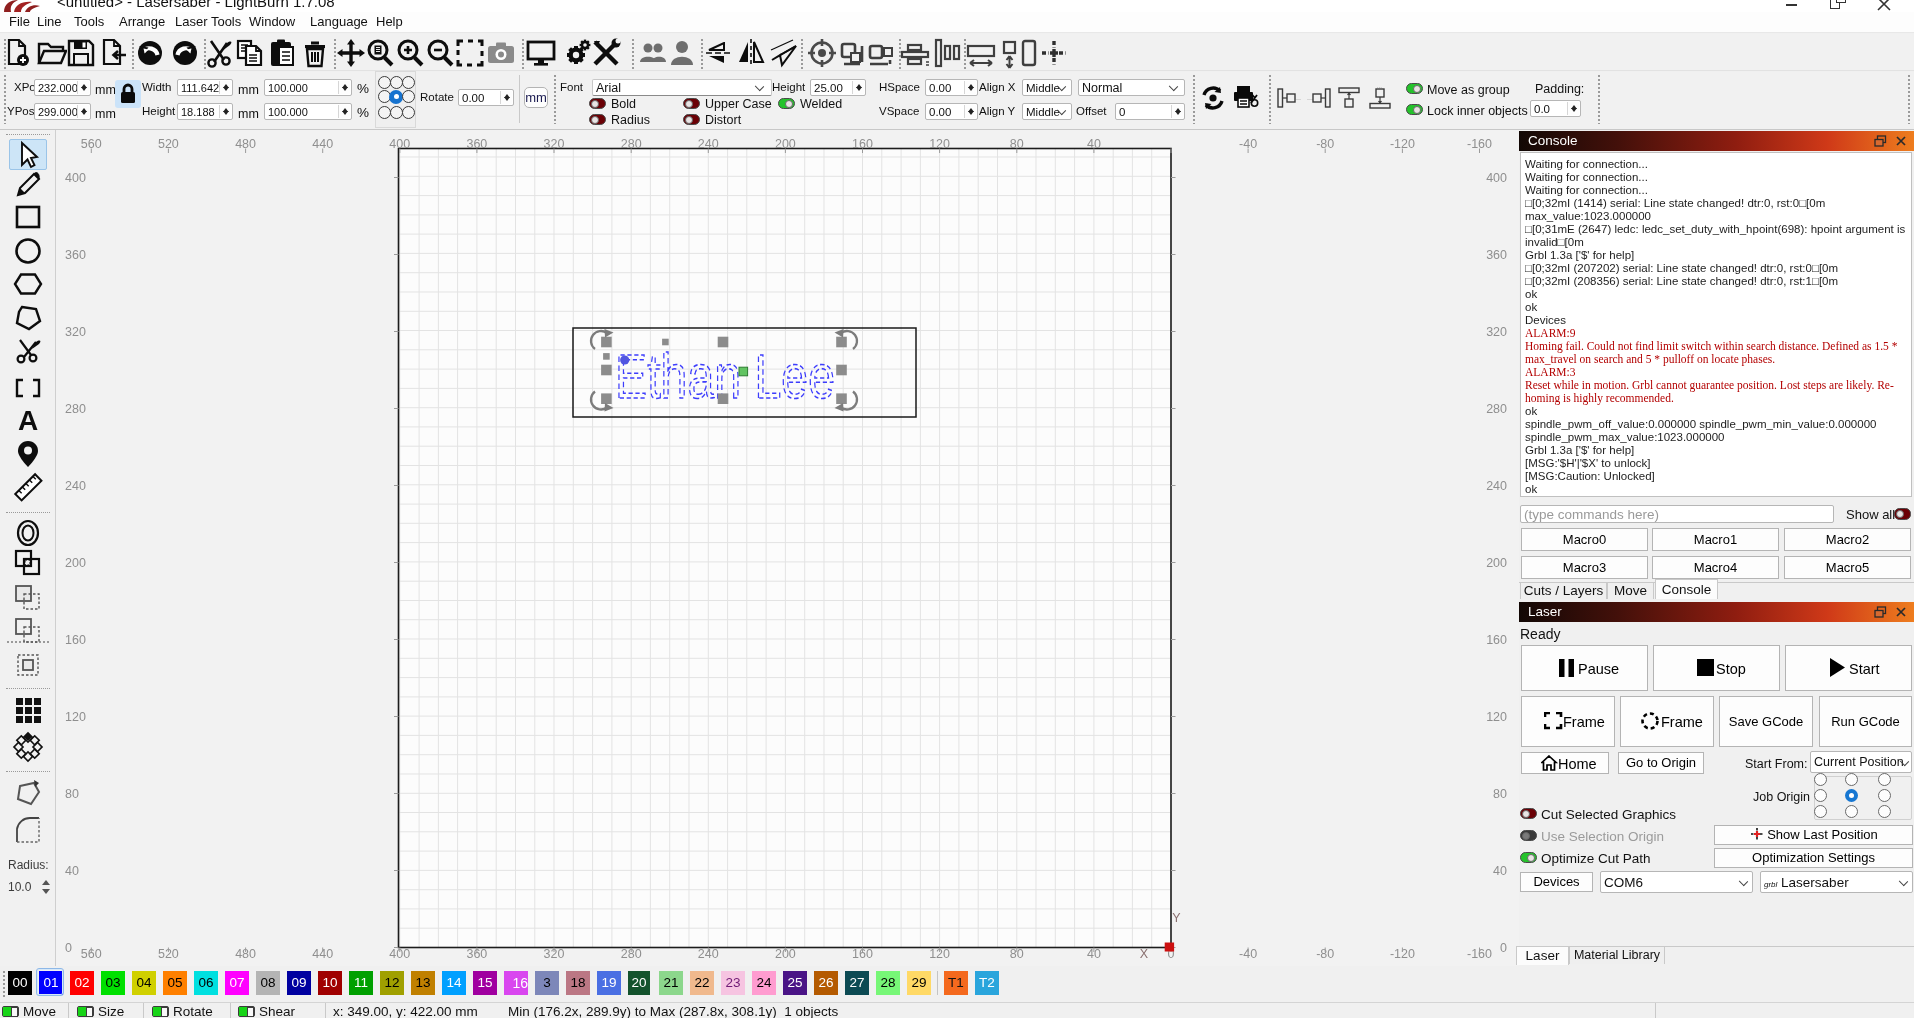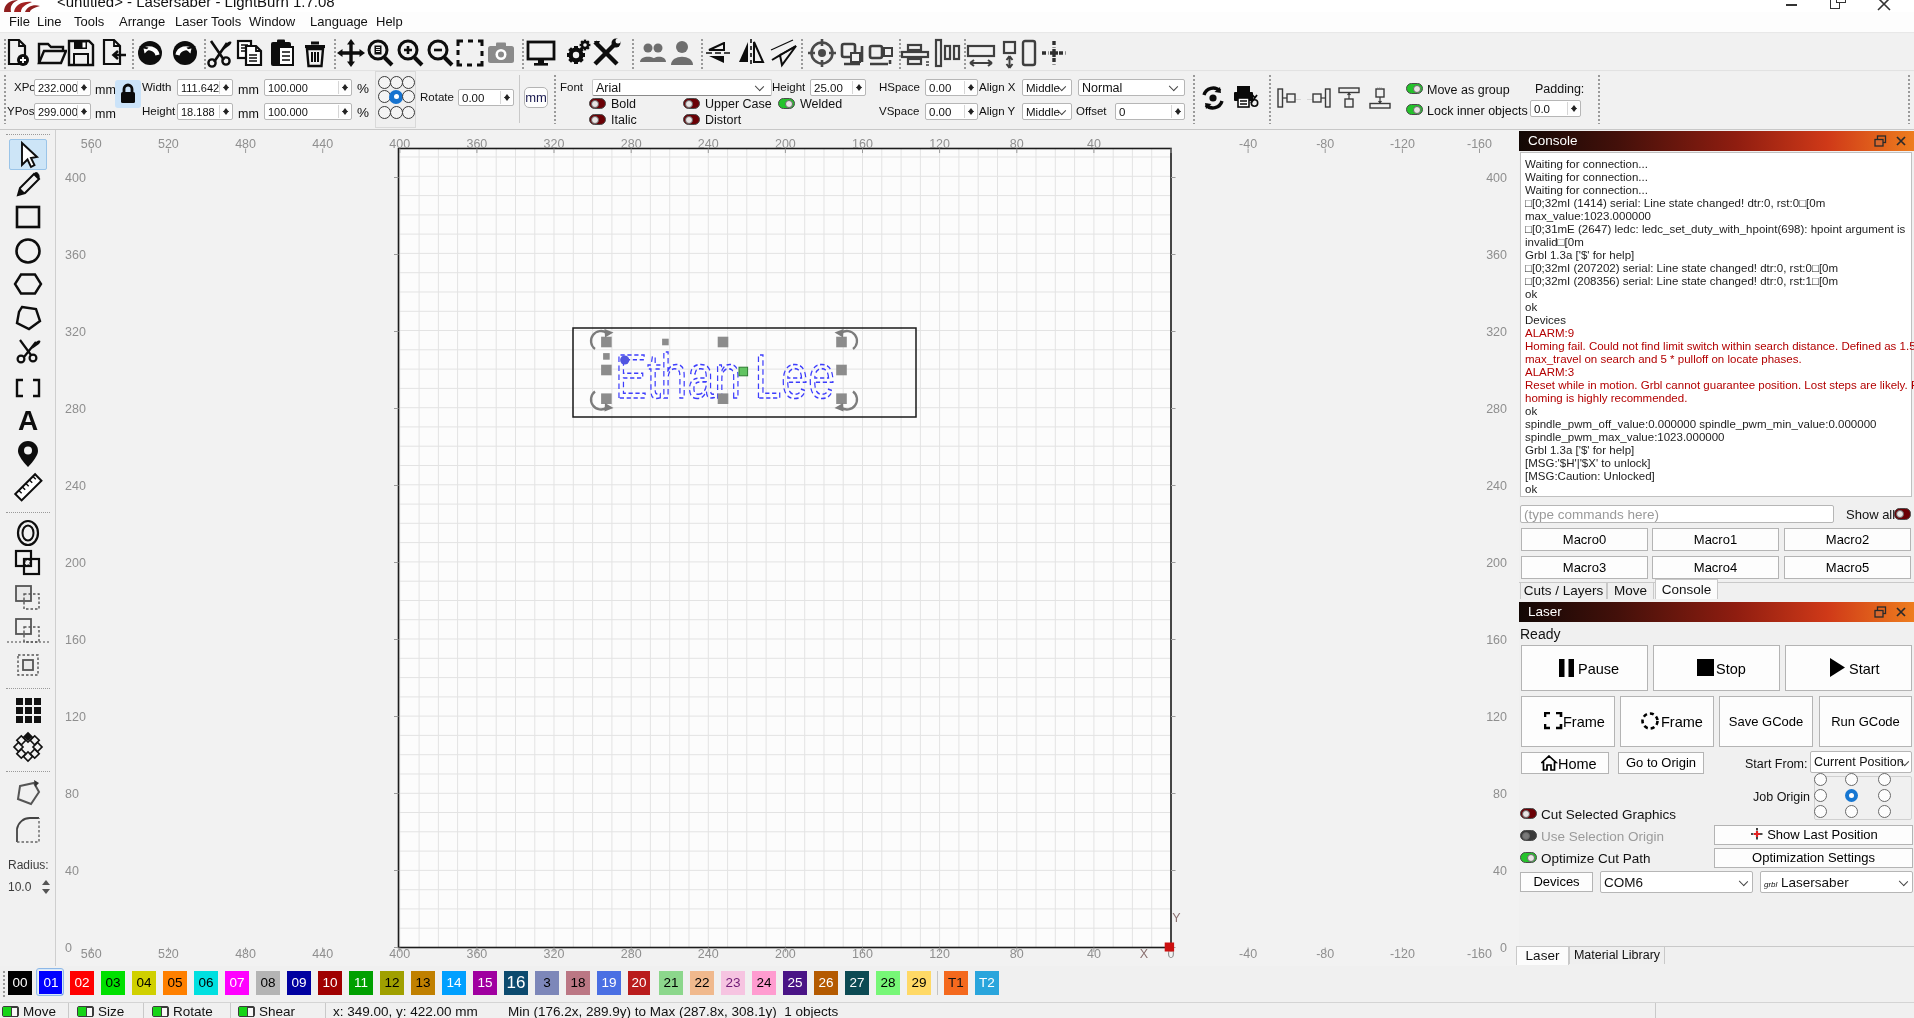--- a/index.html
+++ b/index.html
@@ -21,21 +21,21 @@
 .tg-red{background:#6b0005;}
 .tg-gray{background:#3a3a3a;}
 .toggle .knob{position:absolute;top:1px;width:8px;height:7.5px;border-radius:4px;background:#e9e4e4;border:0.5px solid #666;}
 .knob.l{left:1px;} .knob.r{right:1px;}
 .btn{position:absolute;background:#fdfdfd;border:1px solid #b4b4b4;border-radius:0;color:#000;text-align:center;}
 .vsep{position:absolute;border-left:1px solid #c9c9c9;}
 .dotsep{position:absolute;width:4px;background-image:radial-gradient(circle,#9a9a9a 0.8px,transparent 1px);background-size:4px 4px;}
 .panel-title{position:absolute;left:0;width:100%;height:20px;background:linear-gradient(90deg,#120805 0%,#43100a 25%,#8f1d10 55%,#cf3918 78%,#ee7d1e 100%);color:#fff;font-size:13.5px;}
 .panel-title span{position:absolute;left:9px;top:2px;}
 .contxt{font-size:11.5px;line-height:13px;color:#1c1c1c;white-space:nowrap;}
-.red{color:#b30000;}
+.red{color:#b30000;font-family:Liberation Serif, serif;}
 .tab{position:absolute;background:#efefef;border:1px solid #c9c9c9;border-bottom:none;color:#111;text-align:center;font-size:13.5px;}
 .tab.active{background:#fcfcfc;}
 </style></head><body>
 
 <div class="abs" id="titlebar"></div>
 <svg class="abs" style="left:2px;top:0" width="44" height="12" viewBox="0 0 44 12">
     <path d="M2 12 C2 4 8 0 16 0 C10 3 8 6 9 12 Z" fill="#8f1f1f"></path>
     <path d="M12 12 C13 5 20 1 30 2 C22 5 19 8 19 12 Z" fill="#a32222"></path>
     <path d="M23 12 C25 7 31 4 38 6 C31 8 28 10 28 12 Z" fill="#8f1f1f"></path>
   </svg>
@@ -329,21 +329,21 @@
     <span class="v" style="font-size:11.5px">25.00</span>
     <span class="spin"></span>
   </div>
 <div class="toggle tg-red" style="left:589px;top:98px">
     <span class="knob l"></span>
   </div>
 <span class="lbl" style="left:611px;top:97px;color:#111">Bold</span>
 <div class="toggle tg-red" style="left:589px;top:114px">
     <span class="knob l"></span>
   </div>
-<span class="lbl" style="left:611px;top:113px;color:#111">Italic</span>
+<span class="lbl" style="left:611px;top:113px;color:#111">Radius</span>
 <div class="toggle tg-red" style="left:683px;top:98px">
     <span class="knob l"></span>
   </div>
 <span class="lbl" style="left:705px;top:97px;color:#111">Upper Case</span>
 <div class="toggle tg-red" style="left:683px;top:114px">
     <span class="knob l"></span>
   </div>
 <span class="lbl" style="left:705px;top:113px;color:#111">Distort</span>
 <div class="toggle tg-green" style="left:778px;top:98px">
     <span class="knob r"></span>
@@ -965,25 +965,25 @@
 <div class="abs" style="left:194px;top:971px;width:24px;height:24px;background:#00e0e0;color:#000;font-size:13.5px;text-align:center;line-height:24px">06</div>
 <div class="abs" style="left:225px;top:971px;width:24px;height:24px;background:#ff00ff;color:#fff;font-size:13.5px;text-align:center;line-height:24px">07</div>
 <div class="abs" style="left:256px;top:971px;width:24px;height:24px;background:#b4b4b4;color:#000;font-size:13.5px;text-align:center;line-height:24px">08</div>
 <div class="abs" style="left:287px;top:971px;width:24px;height:24px;background:#0000a0;color:#fff;font-size:13.5px;text-align:center;line-height:24px">09</div>
 <div class="abs" style="left:318px;top:971px;width:24px;height:24px;background:#a00000;color:#fff;font-size:13.5px;text-align:center;line-height:24px">10</div>
 <div class="abs" style="left:349px;top:971px;width:24px;height:24px;background:#00a000;color:#fff;font-size:13.5px;text-align:center;line-height:24px">11</div>
 <div class="abs" style="left:380px;top:971px;width:24px;height:24px;background:#a0a000;color:#000;font-size:13.5px;text-align:center;line-height:24px">12</div>
 <div class="abs" style="left:411px;top:971px;width:24px;height:24px;background:#c08000;color:#000;font-size:13.5px;text-align:center;line-height:24px">13</div>
 <div class="abs" style="left:442px;top:971px;width:24px;height:24px;background:#00a0ff;color:#fff;font-size:13.5px;text-align:center;line-height:24px">14</div>
 <div class="abs" style="left:473px;top:971px;width:24px;height:24px;background:#a000a0;color:#fff;font-size:13.5px;text-align:center;line-height:24px">15</div>
-<div class="abs" style="left:504px;top:971px;width:24px;height:24px;background:#0c4a6e;color:#fff;font-size:17px;text-align:center;line-height:24px">16</div>
+<div class="abs" style="left:504px;top:971px;width:24px;height:24px;background:#d946ef;color:#fff;font-size:14px;text-align:right;line-height:24px">16</div>
 <div class="abs" style="left:535px;top:971px;width:24px;height:24px;background:#7d87b9;color:#000;font-size:13.5px;text-align:center;line-height:24px">3</div>
 <div class="abs" style="left:566px;top:971px;width:24px;height:24px;background:#bb7784;color:#000;font-size:13.5px;text-align:center;line-height:24px">18</div>
 <div class="abs" style="left:597px;top:971px;width:24px;height:24px;background:#4a6fe3;color:#fff;font-size:13.5px;text-align:center;line-height:24px">19</div>
-<div class="abs" style="left:628px;top:971px;width:22px;height:24px;background:#b91c1c;color:#fff;font-size:13.5px;text-align:center;line-height:24px">20</div>
+<div class="abs" style="left:628px;top:971px;width:22px;height:24px;background:#14532d;color:#fff;font-size:13.5px;text-align:center;line-height:24px">20</div>
 <div class="abs" style="left:659px;top:971px;width:24px;height:24px;background:#8cd78c;color:#000;font-size:13.5px;text-align:center;line-height:24px">21</div>
 <div class="abs" style="left:690px;top:971px;width:24px;height:24px;background:#f0b98d;color:#000;font-size:13.5px;text-align:center;line-height:24px">22</div>
 <div class="abs" style="left:721px;top:971px;width:24px;height:24px;background:#f6c4e1;color:#701a75;font-size:13.5px;text-align:center;line-height:24px">23</div>
 <div class="abs" style="left:752px;top:971px;width:24px;height:24px;background:#ff9cd0;color:#000;font-size:13.5px;text-align:center;line-height:24px">24</div>
 <div class="abs" style="left:783px;top:971px;width:24px;height:24px;background:#4a1486;color:#fff;font-size:13.5px;text-align:center;line-height:24px">25</div>
 <div class="abs" style="left:814px;top:971px;width:24px;height:24px;background:#b45a00;color:#fff;font-size:13.5px;text-align:center;line-height:24px">26</div>
 <div class="abs" style="left:845px;top:971px;width:24px;height:24px;background:#0c4a53;color:#fff;font-size:13.5px;text-align:center;line-height:24px">27</div>
 <div class="abs" style="left:876px;top:971px;width:24px;height:24px;background:#77f777;color:#000;font-size:13.5px;text-align:center;line-height:24px">28</div>
 <div class="abs" style="left:907px;top:971px;width:24px;height:24px;background:#ffd966;color:#000;font-size:13.5px;text-align:center;line-height:24px">29</div>
 <div class="vsep" style="left:937px;top:971px;height:24px;border-color:#c4c4c4"></div>

